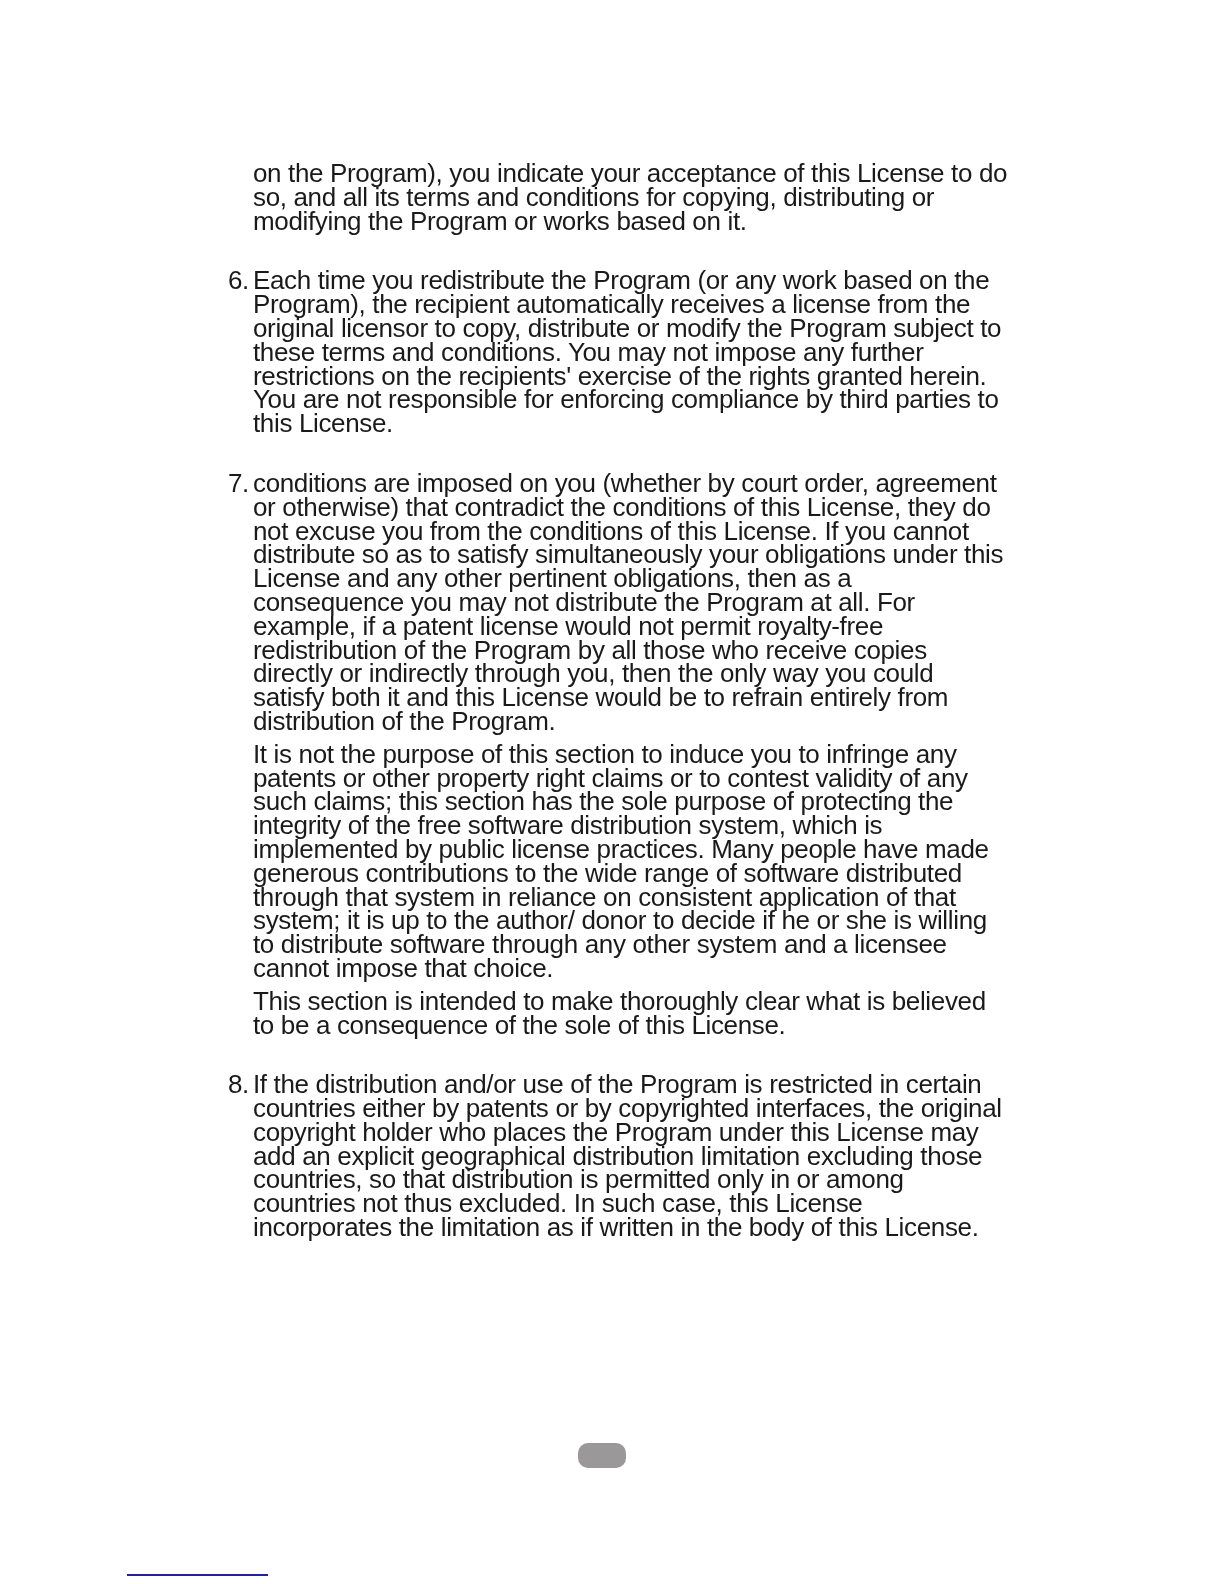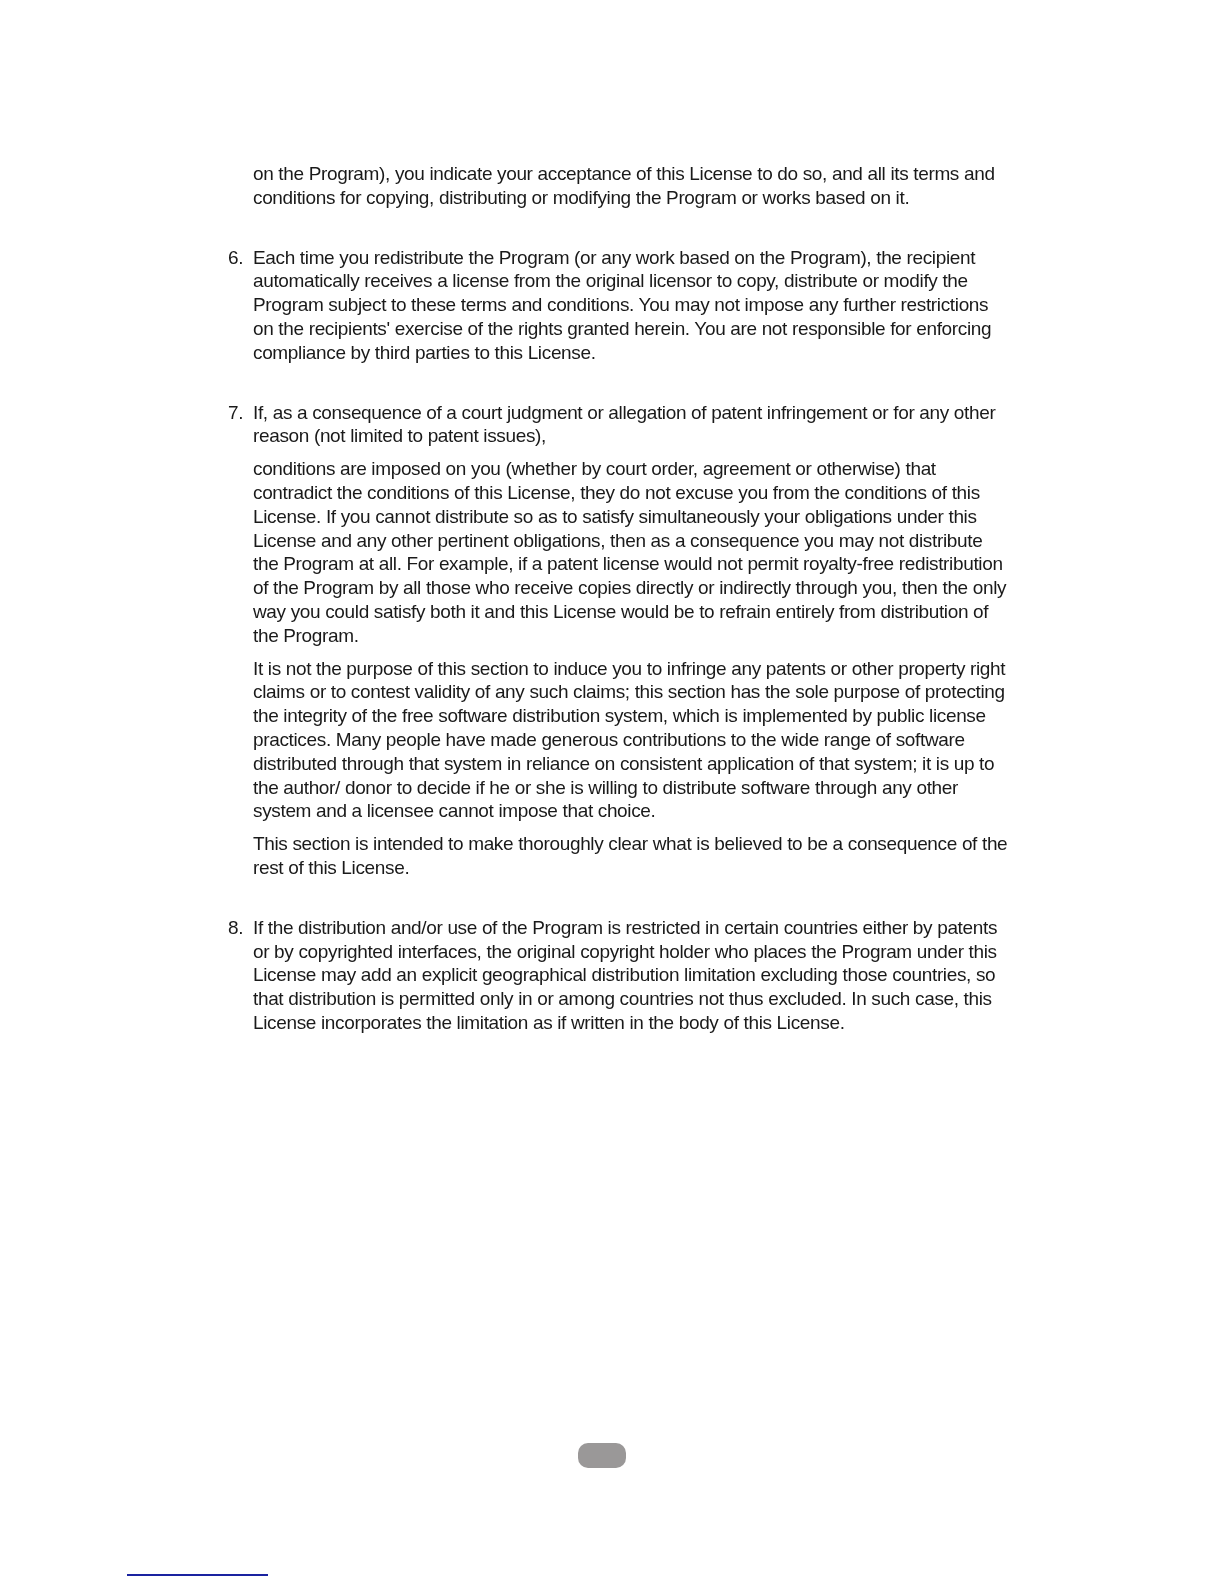--- a/index.html
+++ b/index.html
@@ -1,19 +1,19 @@
 <!DOCTYPE html>
 <html><head>
 <meta charset="utf-8">
 <style>
   html, body { margin: 0; padding: 0; background: #ffffff; }
   body { width: 1224px; height: 1584px; position: relative; overflow: hidden;
          font-family: "Liberation Sans", "DejaVu Sans", sans-serif; color: #1a1a1a; }
   .content { position: absolute; left: 228px; top: 162px; width: 780px;
-             font-size: 19px; line-height: 23.8px; letter-spacing: -0.35px; }
+             font-size: 26px; line-height: 23.8px; letter-spacing: -0.35px; }
   .para { margin: 0 0 9px 25px; }
   .item { position: relative; margin-top: 36px; }
   .num { position: absolute; left: 0; top: 0; width: 24px; }
   .item .para:first-of-type { margin-top: 0; }
   .page-badge { position: absolute; left: 578px; top: 1443px; width: 48px; height: 25px;
                 background: #9a9898; border-radius: 10px; }
   .footer-rule { position: absolute; left: 127px; top: 1574px; width: 141px; height: 2px; background: #1a23a0; }
 </style>
 </head>
 <body>
@@ -21,24 +21,23 @@
 <div class="content">
   <p class="para">on the Program), you indicate your acceptance of this License to do so, and all its terms and conditions for copying, distributing or modifying the Program or works based on it.</p>
 
   <div class="item">
     <span class="num">6.</span>
     <p class="para">Each time you redistribute the Program (or any work based on the Program), the recipient automatically receives a license from the original licensor to copy, distribute or modify the Program subject to these terms and conditions. You may not impose any further restrictions on the recipients' exercise of the rights granted herein. You are not responsible for enforcing compliance by third parties to this License.</p>
   </div>
 
   <div class="item">
     <span class="num">7.</span>
-    <p class="para">If, as a consequence of a court judgment or allegation of patent infringement or for any other reason (not limited to patent issues),</p>
     <p class="para">conditions are imposed on you (whether by court order, agreement or otherwise) that contradict the conditions of this License, they do not excuse you from the conditions of this License. If you cannot distribute so as to satisfy simultaneously your obligations under this License and any other pertinent obligations, then as a consequence you may not distribute the Program at all. For example, if a patent license would not permit royalty-free redistribution of the Program by all those who receive copies directly or indirectly through you, then the only way you could satisfy both it and this License would be to refrain entirely from distribution of the Program.</p>
     <p class="para">It is not the purpose of this section to induce you to infringe any patents or other property right claims or to contest validity of any such claims; this section has the sole purpose of protecting the integrity of the free software distribution system, which is implemented by public license practices. Many people have made generous contributions to the wide range of software distributed through that system in reliance on consistent application of that system; it is up to the author/ donor to decide if he or she is willing to distribute software through any other system and a licensee cannot impose that choice.</p>
-    <p class="para">This section is intended to make thoroughly clear what is believed to be a consequence of the rest of this License.</p>
+    <p class="para">This section is intended to make thoroughly clear what is believed to be a consequence of the sole of this License.</p>
   </div>
 
   <div class="item">
     <span class="num">8.</span>
     <p class="para">If the distribution and/or use of the Program is restricted in certain countries either by patents or by copyrighted interfaces, the original copyright holder who places the Program under this License may add an explicit geographical distribution limitation excluding those countries, so that distribution is permitted only in or among countries not thus excluded. In such case, this License incorporates the limitation as if written in the body of this License.</p>
   </div>
 </div>
 
 <div class="page-badge" style="background: rgb(154, 152, 152);"></div>
 <div class="footer-rule" style="background: rgb(26, 35, 160);"></div>

